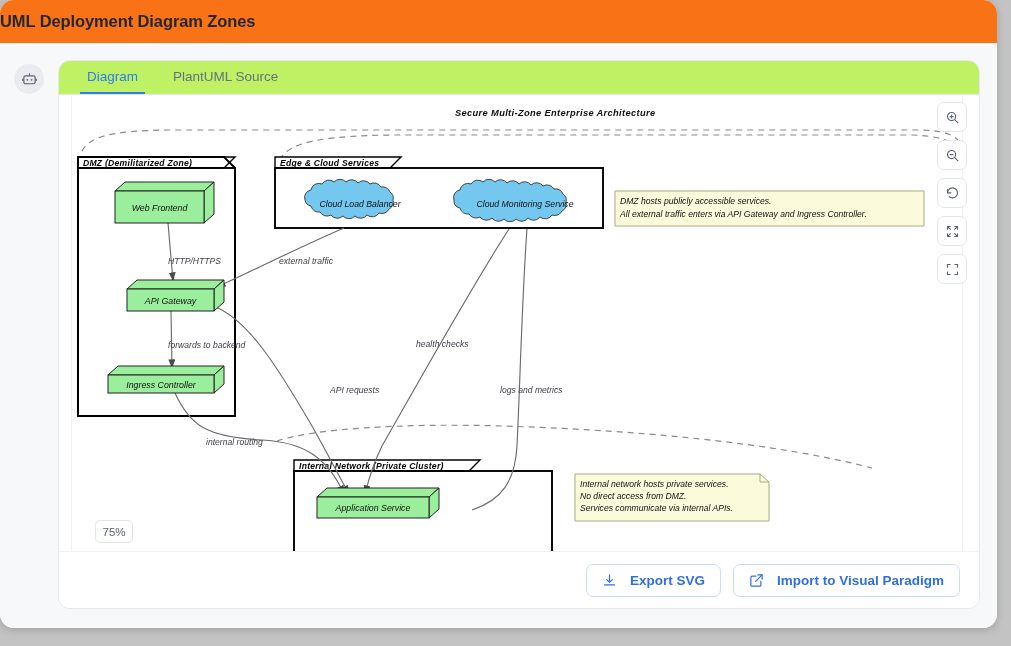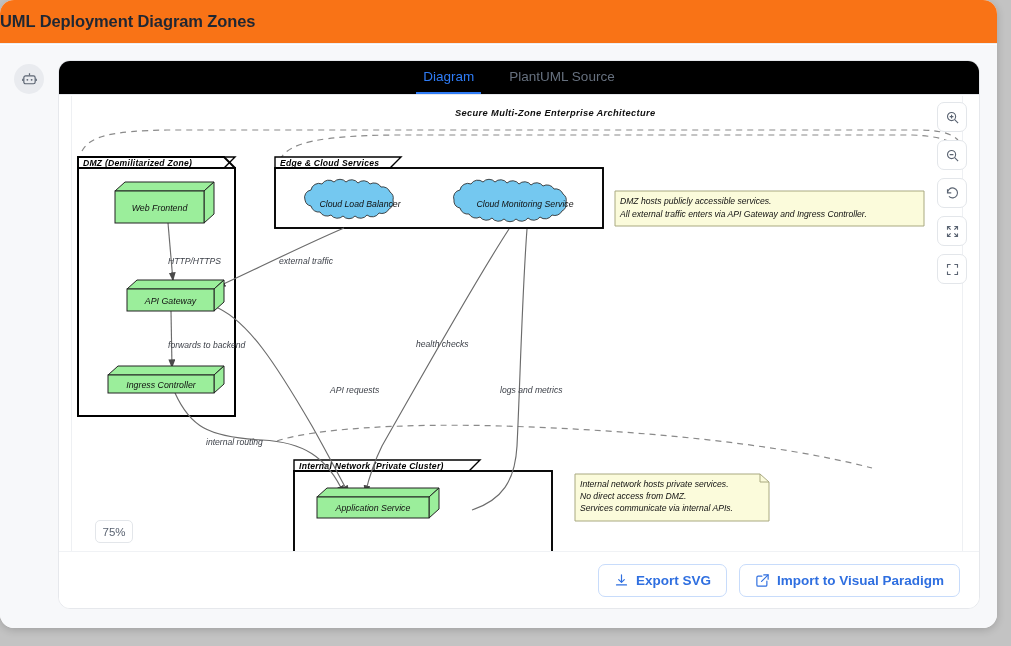--- a/index.html
+++ b/index.html
@@ -48,22 +48,21 @@
     background: #ffffff;
     border: 1px solid #e6e8ec;
     border-radius: 12px;
     overflow: hidden;
   }
   .tabs {
     height: 34px;
     display: flex; align-items: flex-end;
     padding-left: 21px;
     border-bottom: 1px solid #e6e8ec;
-    background: #000000;
-    justify-content: center;
+    background: #bef264;
   }
   .tab {
     font-size: 13.5px;
     padding: 0 7px 8px 7px;
     margin-right: 21px;
     color: #66707e;
     cursor: pointer;
     border-bottom: 2px solid transparent;
   }
   .tab.active { color: #2f7cf6; border-bottom-color: #2f7cf6; }
@@ -121,21 +120,21 @@
     gap: 12px;
     padding-right: 19px;
     border-top: 1px solid #f0f2f5;
   }
   .act-btn {
     height: 33px;
     padding: 0 15px;
     background: #ffffff;
     border: 1px solid #c8dcfb;
     border-radius: 7px;
-    display: flex; align-items: center; gap: 7px;
+    display: flex; align-items: center; gap: 13px;
     font-size: 13.5px; font-weight: bold;
     color: #2f6fe0;
     cursor: pointer;
     white-space: nowrap;
   }
   .act-btn svg { display: block; }
 
   
   text { font-family: "Liberation Sans", sans-serif; }
 </style>

